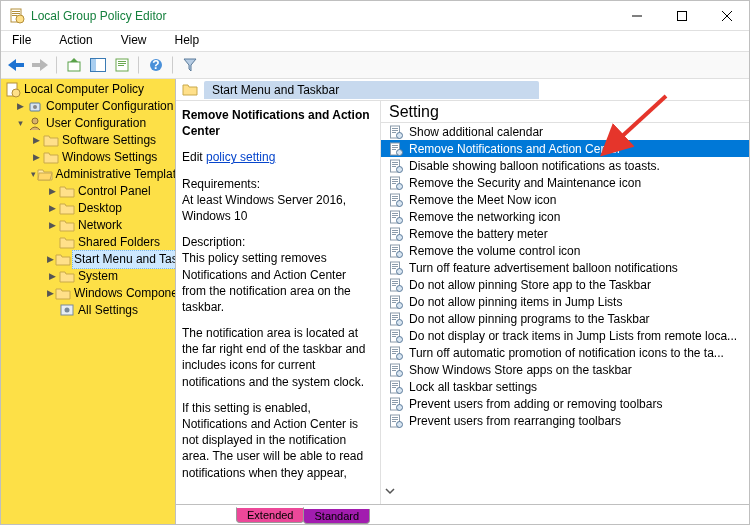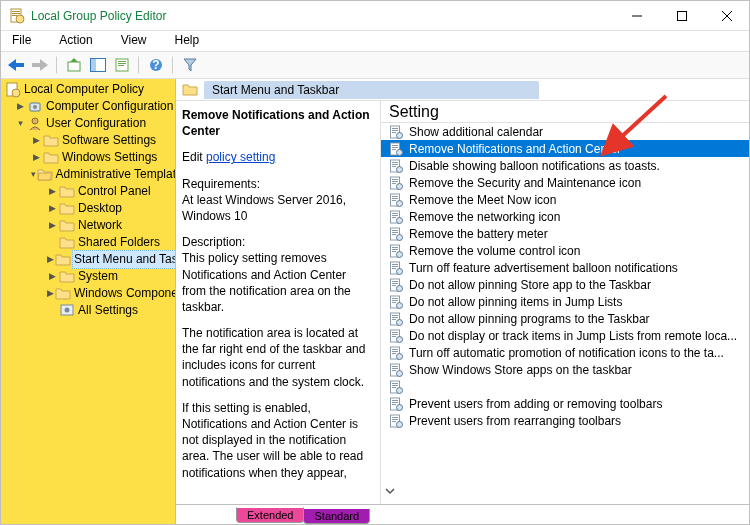--- a/index.html
+++ b/index.html
@@ -416,20 +416,21 @@
                 <span>Show Windows Store apps on the taskbar</span>
               </div>
               <div class="lrow">
                 <span class="lico"><svg width="14" height="14">
                     <rect x="1.5" y="1" width="9" height="12" fill="#fff" stroke="#8a9aaa"></rect>
                     <rect x="3" y="3" width="6" height="1" fill="#8a9aaa"></rect>
                     <rect x="3" y="5" width="6" height="1" fill="#8a9aaa"></rect>
                     <rect x="3" y="7" width="4" height="1" fill="#8a9aaa"></rect>
                     <circle cx="10.5" cy="10.5" r="3" fill="#d9e6f2" stroke="#5a7a9a"></circle>
                   </svg></span>
+                <span>Lock all taskbar settings</span>
               </div>
               <div class="lrow">
                 <span class="lico"><svg width="14" height="14">
                     <rect x="1.5" y="1" width="9" height="12" fill="#fff" stroke="#8a9aaa"></rect>
                     <rect x="3" y="3" width="6" height="1" fill="#8a9aaa"></rect>
                     <rect x="3" y="5" width="6" height="1" fill="#8a9aaa"></rect>
                     <rect x="3" y="7" width="4" height="1" fill="#8a9aaa"></rect>
                     <circle cx="10.5" cy="10.5" r="3" fill="#d9e6f2" stroke="#5a7a9a"></circle>
                   </svg></span>
                 <span>Prevent users from adding or removing toolbars</span>

